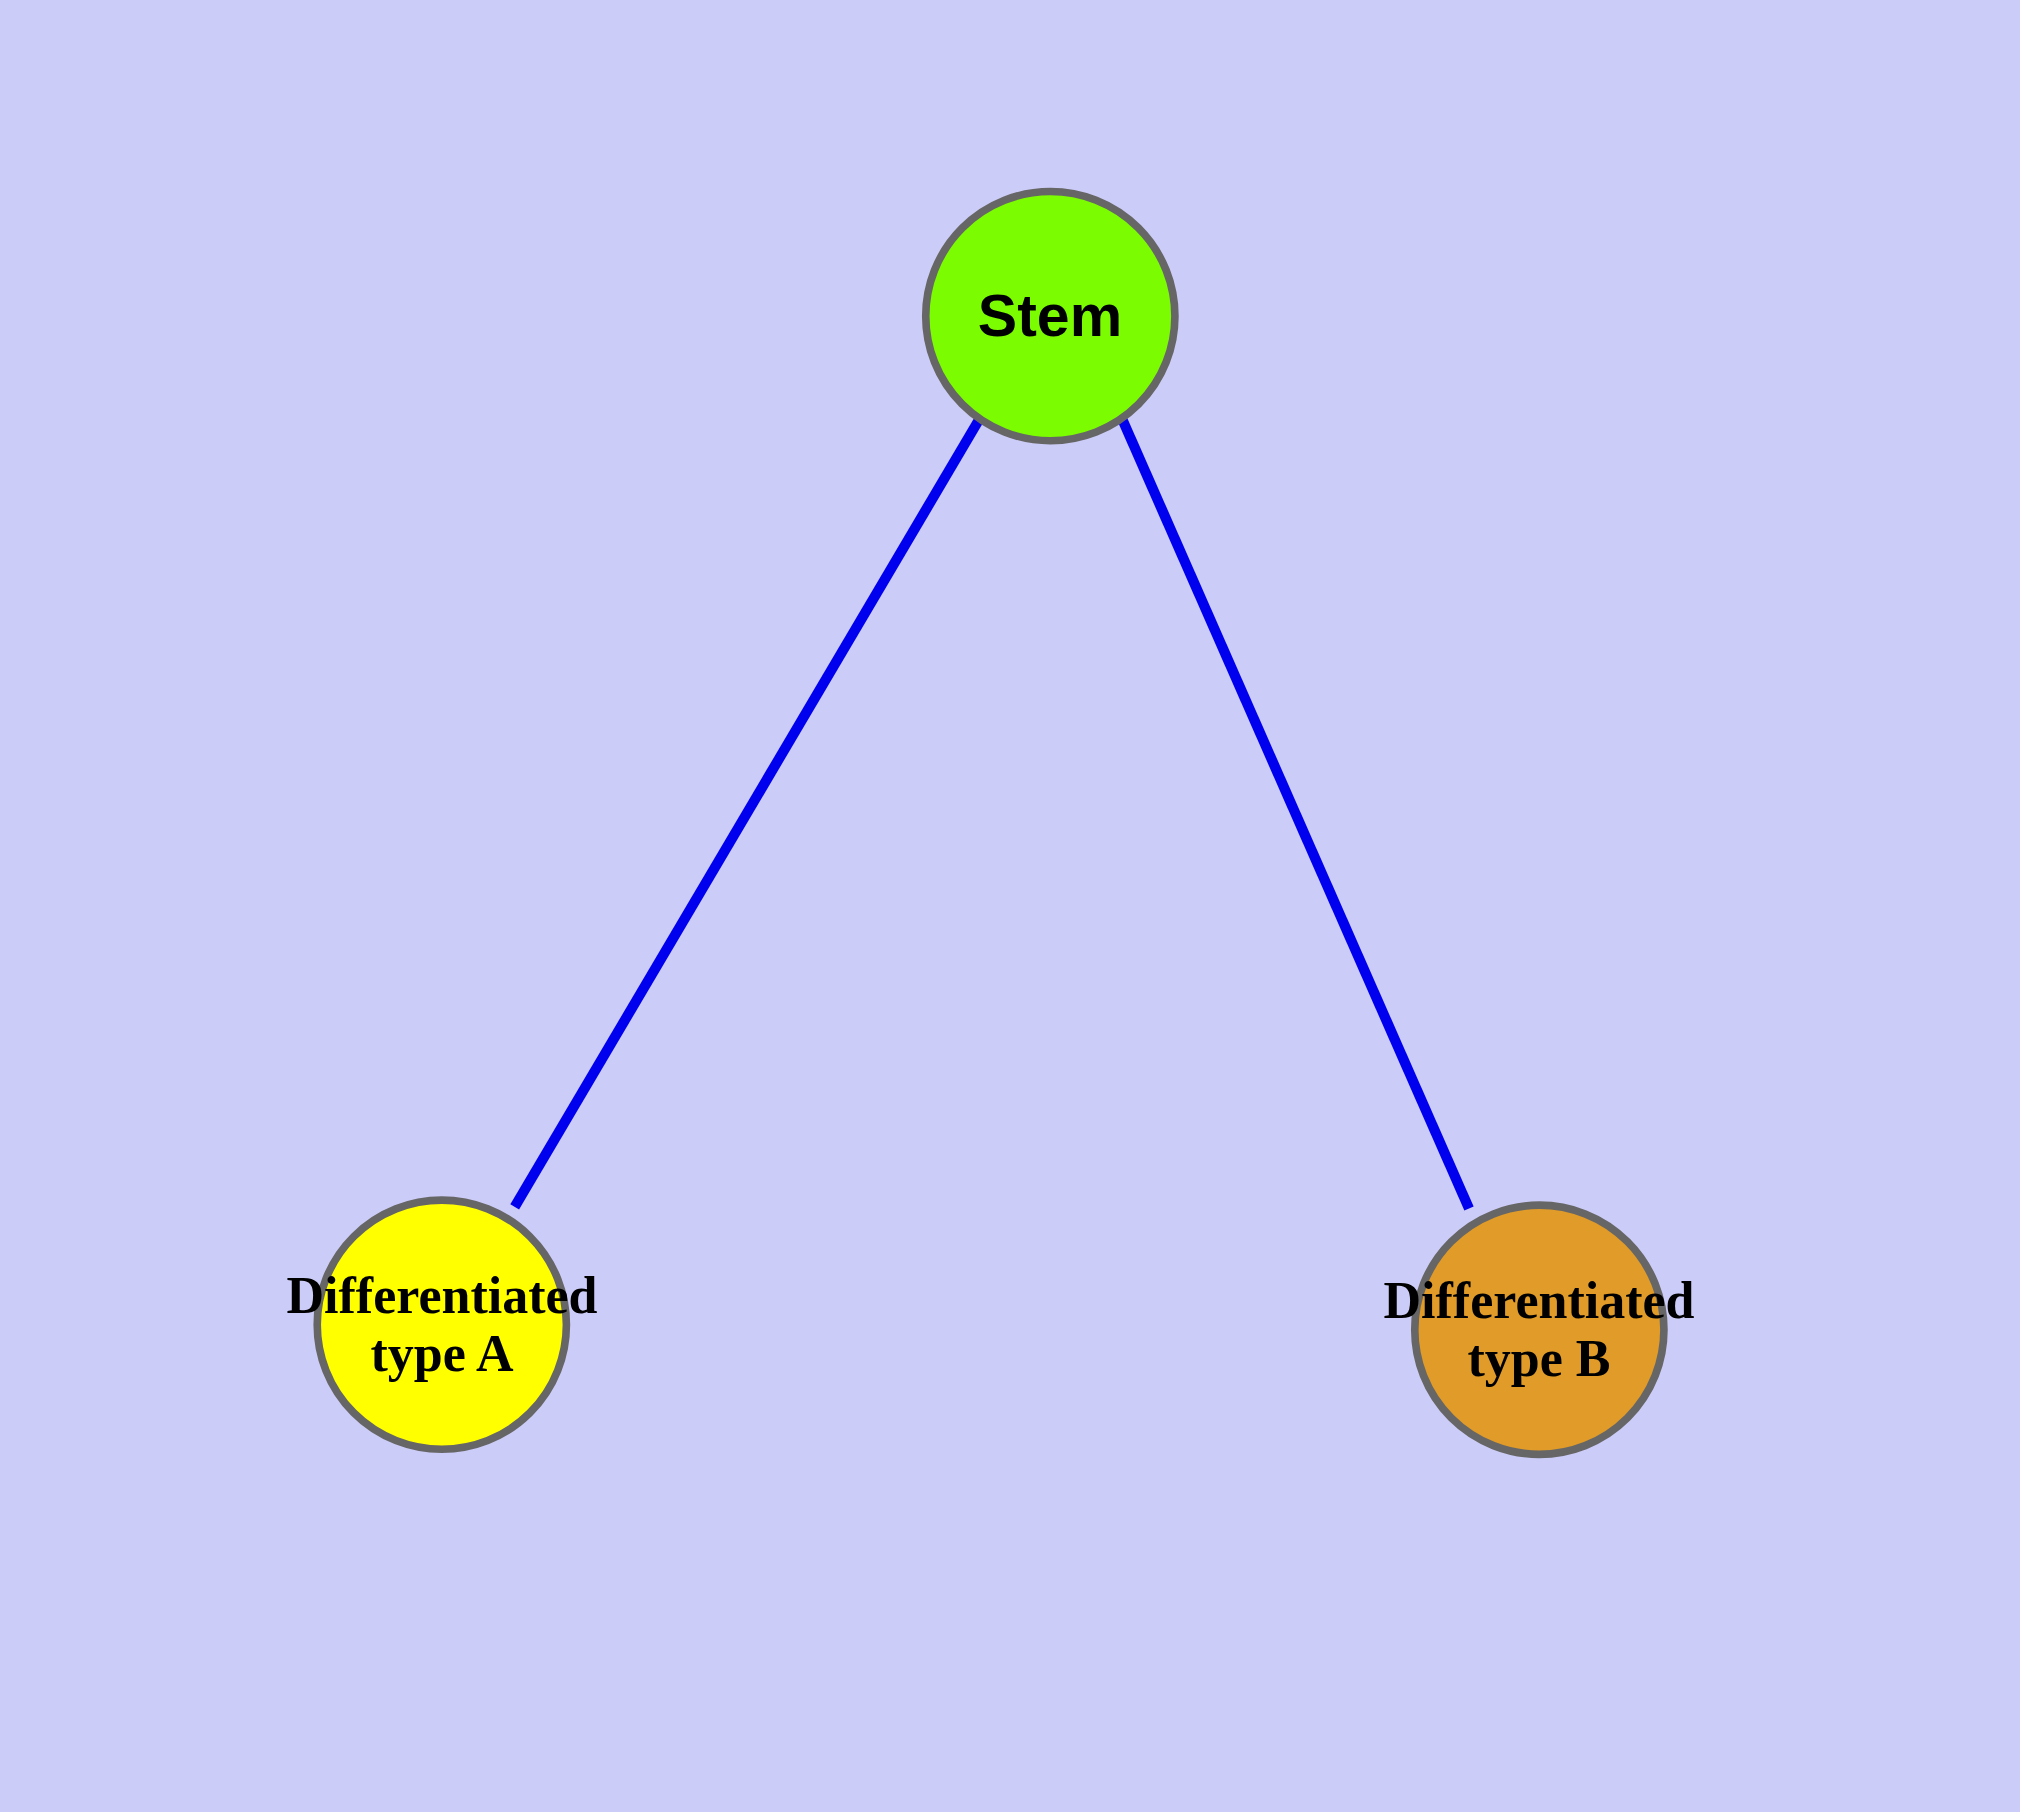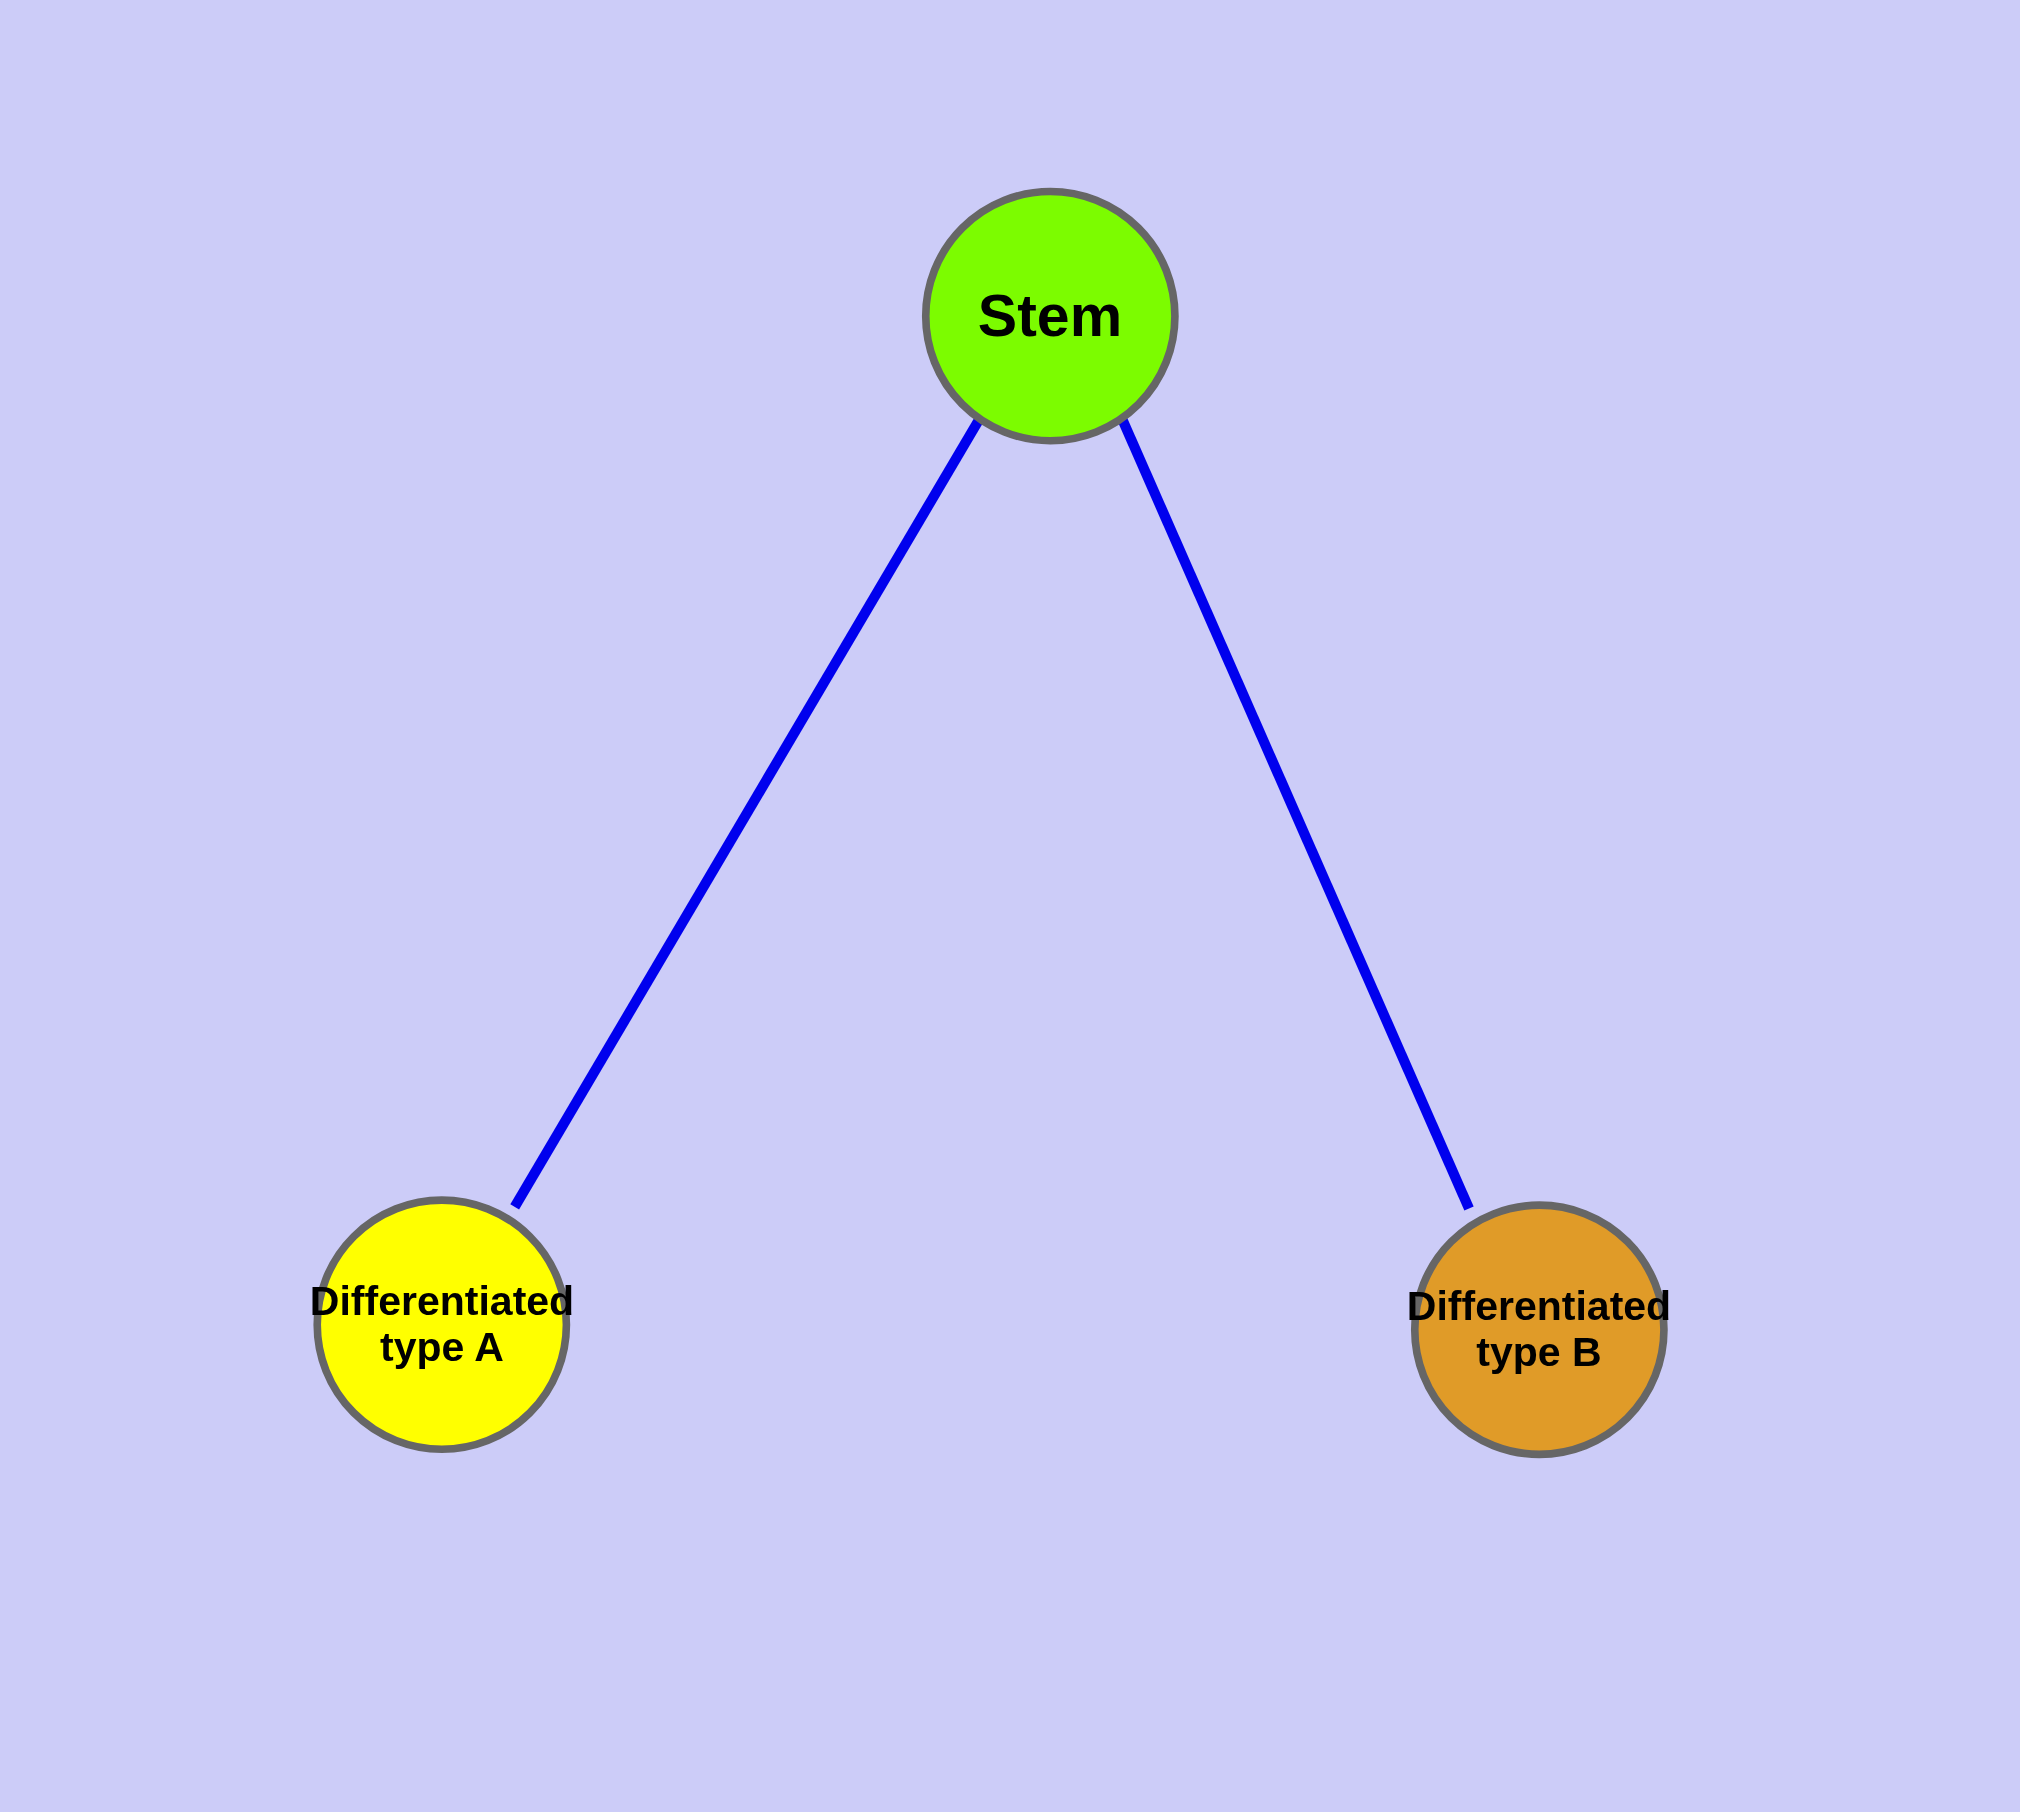--- a/index.html
+++ b/index.html
@@ -28,21 +28,21 @@
     text-align: center;
     font-family: "Liberation Sans", sans-serif;
     font-weight: bold;
     color: #000000;
     line-height: 1.12;
     white-space: pre;
     pointer-events: none;
     transform: translate(-50%, -50%);
   }
   .label-stem { font-size: 59px; }
-  .label-diff { font-size: 41px; }
+  .label-diff { font-size: 52px; font-family: Liberation Serif, serif; }
 </style>
 </head>
 <body>
 
 <div id="canvas" style="background: rgb(204, 204, 248);">
 
   <svg id="graph-svg" viewBox="0 0 2384 2138">
     <line id="edge0" x1="1155" y1="495" x2="607" y2="1424" stroke="#0000ee" stroke-width="12" stroke-linecap="butt"></line>
     <line id="edge1" x1="1324" y1="495" x2="1733" y2="1426" stroke="#0000ee" stroke-width="12" stroke-linecap="butt"></line>
     <circle id="node0" cx="1239" cy="373" r="147" fill="#7cfc00" stroke="#666666" stroke-width="9"></circle>

